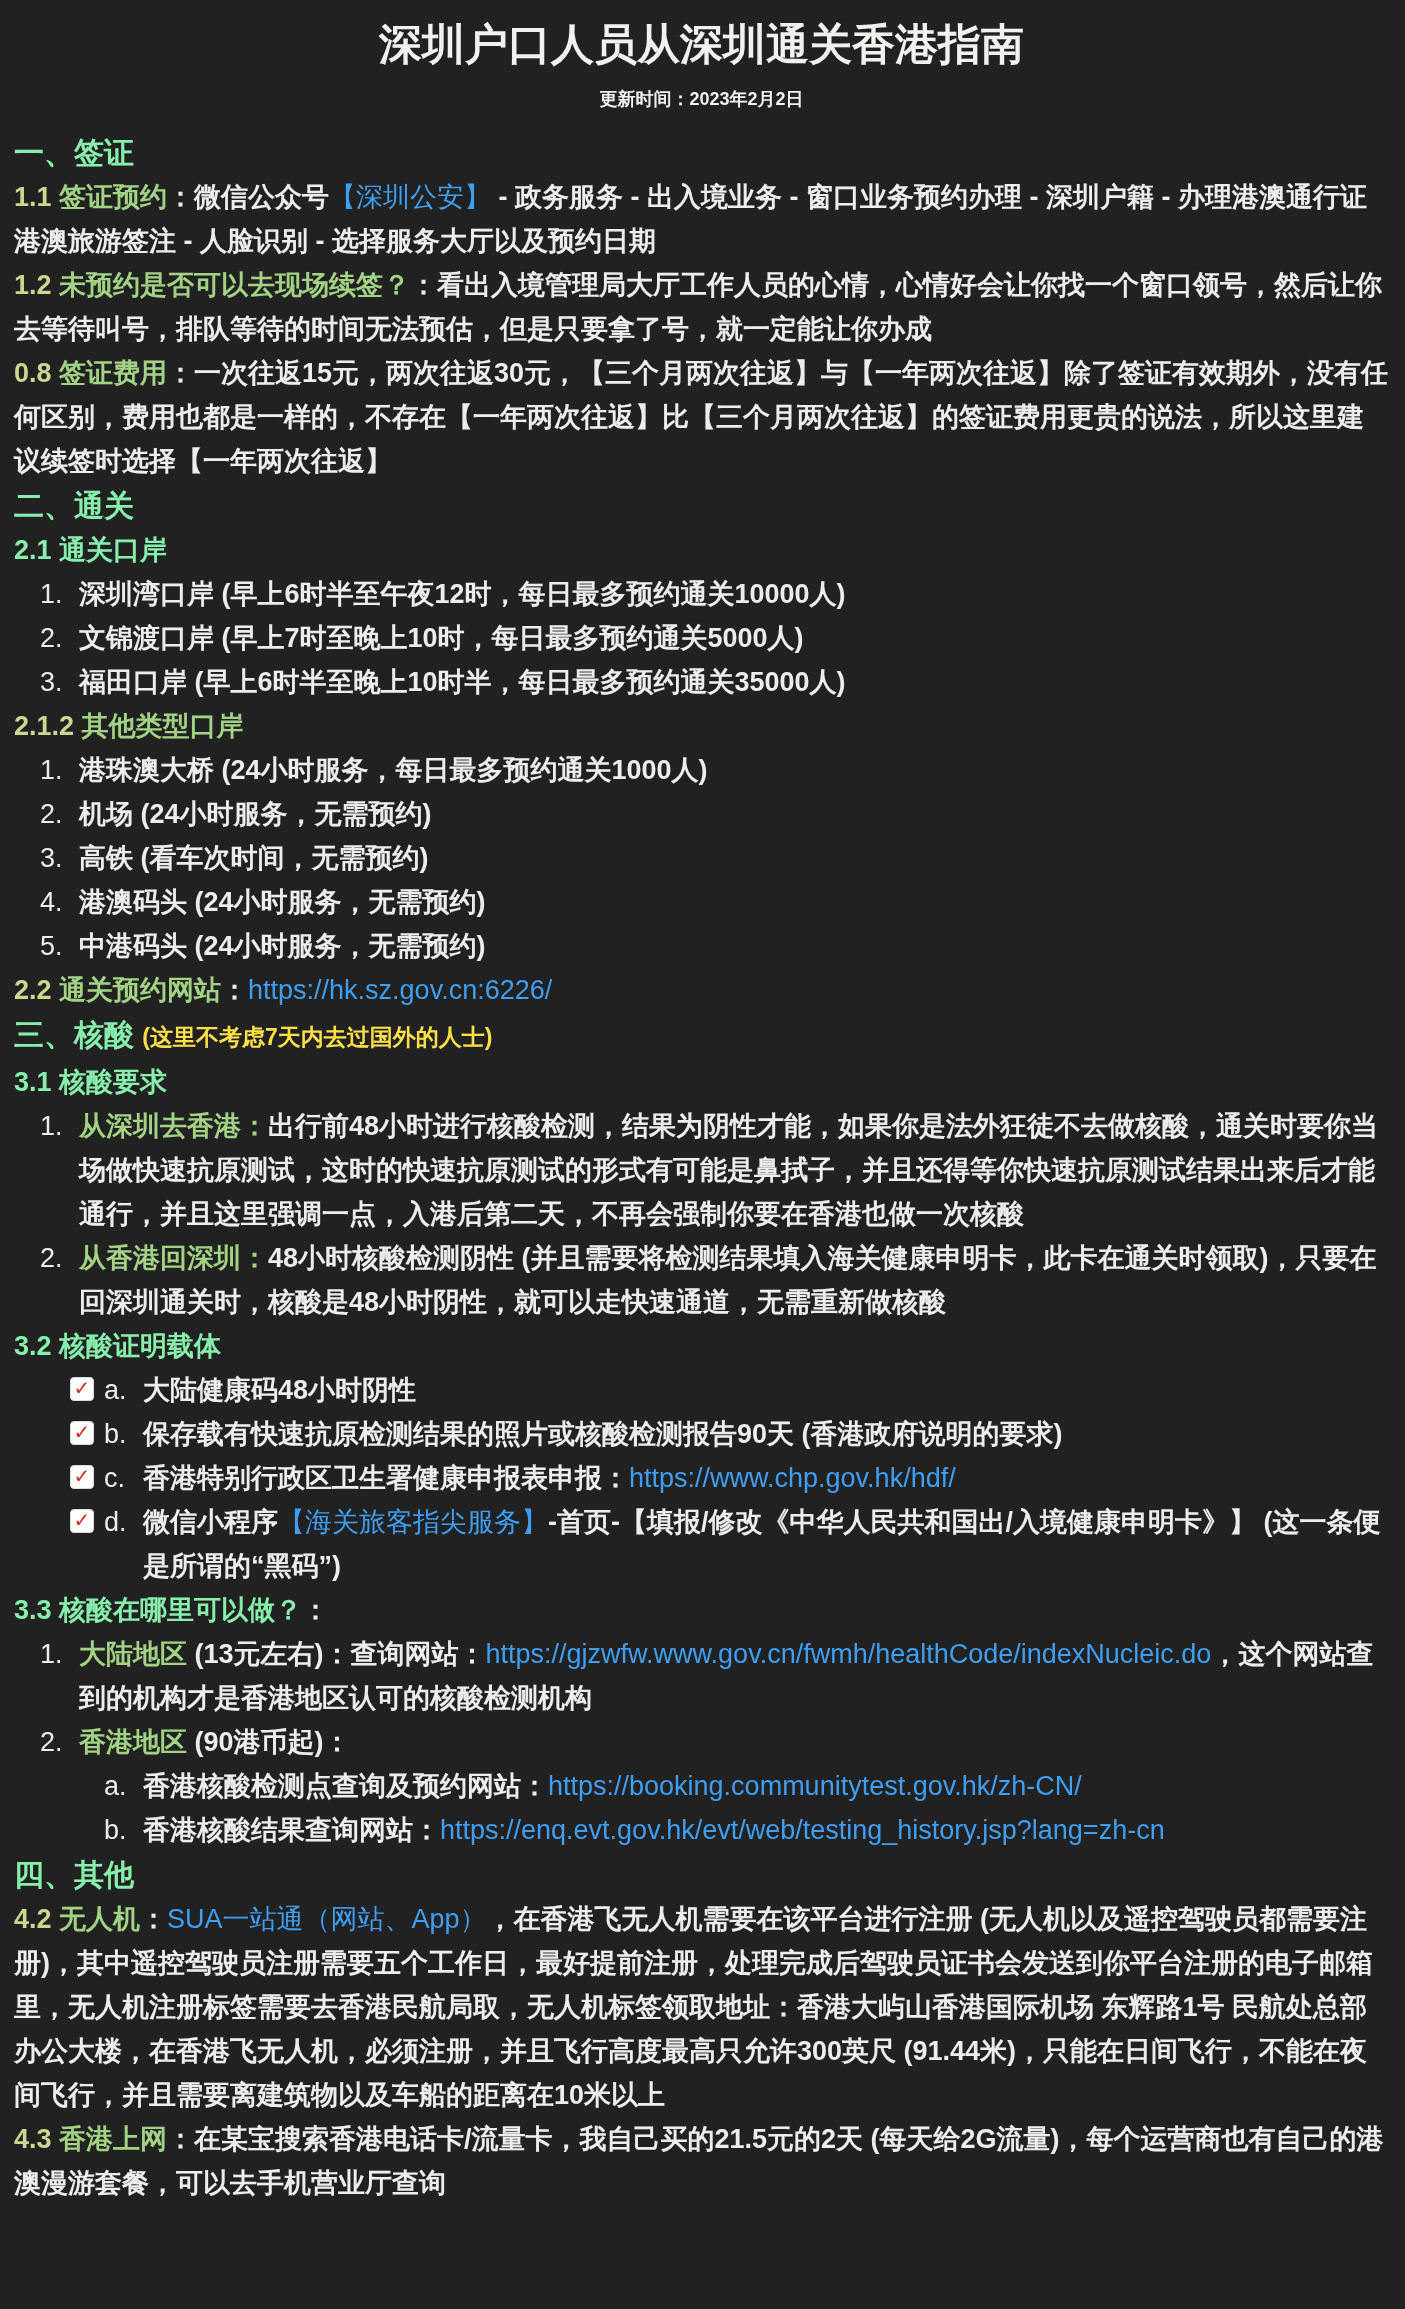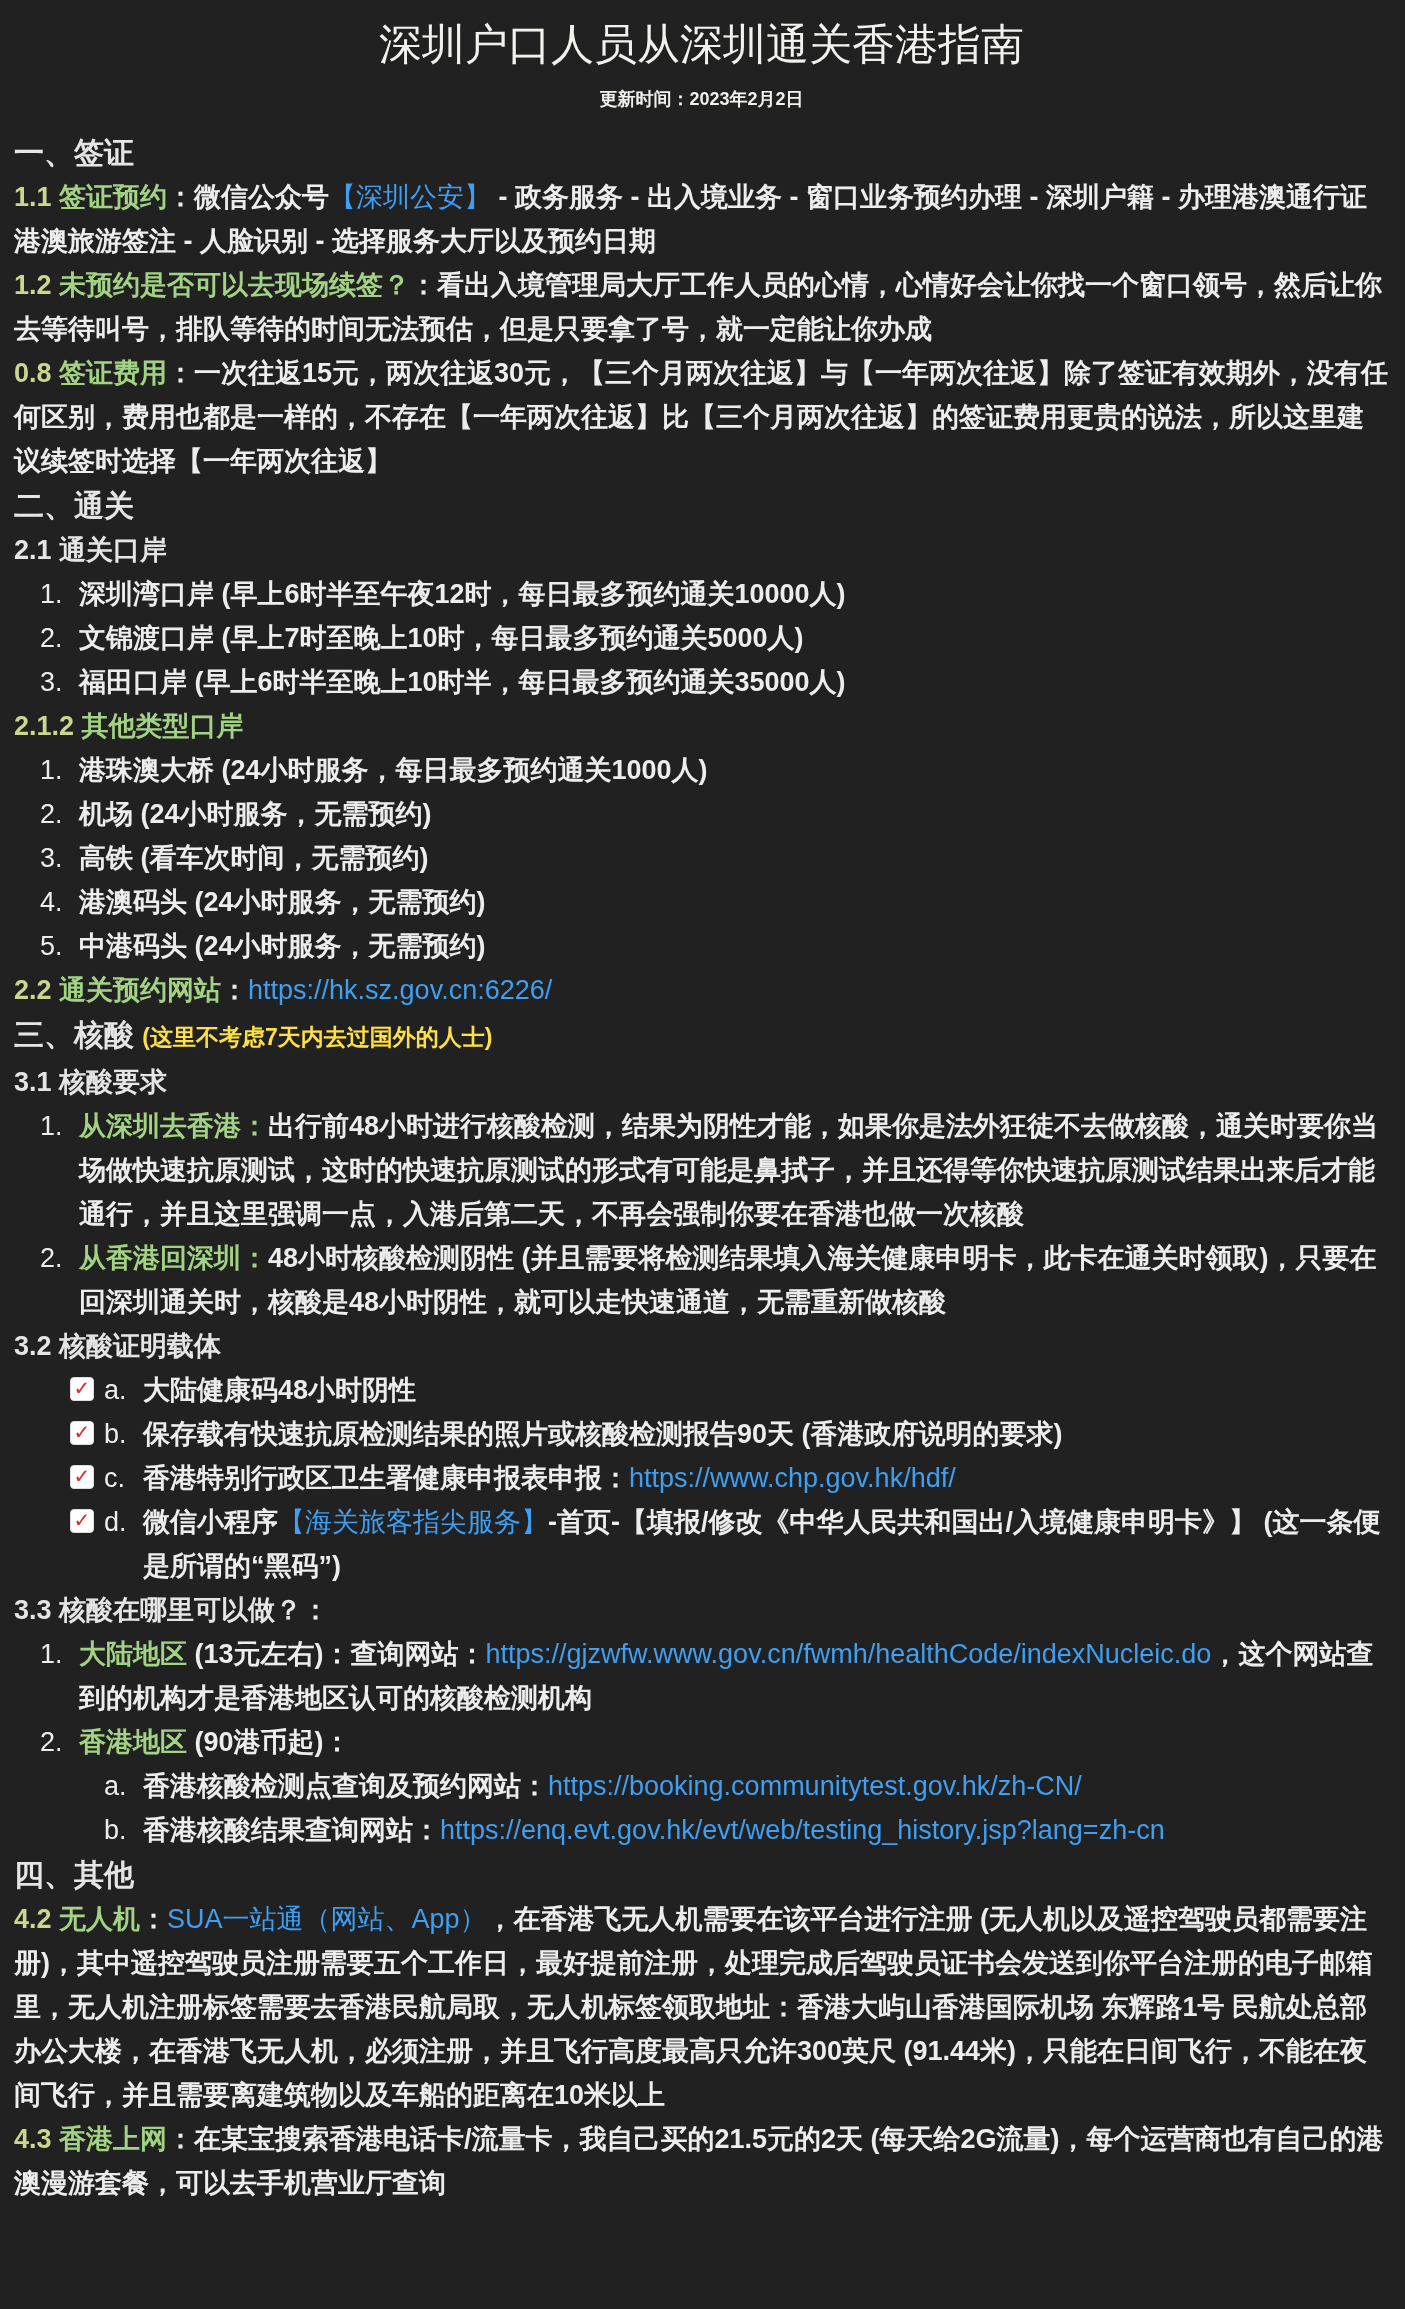--- a/index.html
+++ b/index.html
@@ -7,21 +7,21 @@
     width:1405px;height:2309px;overflow:hidden;
     background:#212121;
     font-family:"Liberation Sans","DejaVu Sans",sans-serif;
     font-weight:700;
     font-size:27px;line-height:44px;
     color:#ededed;
   }
   .doc{padding:0 16px 0 14px;}
   .title{
     font-size:43px;line-height:64px;padding-top:12px;
-    text-align:center;color:#f2f1ee;font-weight:400;
+    text-align:center;color:#f2f1ee;font-weight:700;
   }
   .updated{
     font-size:18px;line-height:46px;text-align:center;
     color:#f2f1ee;font-weight:700;margin-bottom:8px;
   }
   .h1{font-size:30px;line-height:45px;margin:0;}
   .para{margin:0;}
   .ol-row{display:flex;}
   .ol-marker{flex:0 0 65px;padding-left:26px;box-sizing:border-box;color:#ededed;font-weight:400;}
   .row-text{flex:1;min-width:0;}
@@ -30,21 +30,21 @@
   .check-row{display:flex;margin-left:56px;}
   .cb{
     flex:0 0 24px;height:24px;background:#ffffff;
     border:1px solid #dcdcdc;border-radius:4px;
     margin:9px 10px 0 0;box-sizing:border-box;
     display:flex;align-items:center;justify-content:center;
   }
   .cb-check{color:#cf3126;font-size:20px;line-height:1;font-weight:700;transform:translateY(-1px);}
   .seg-n{color:#c9d78f;}
   .seg-g{color:#a2d283;}
-  .seg-r{color:#e5e5e5;}
+  .seg-r{color:#86efac;}
   .seg-r2{color:#fde047;font-size:23px;}
   .seg-w{color:#ededed;}
   .seg-l{color:#3f9ff2;font-weight:400;}
 </style>
 </head>
 <body>
 
 <div class="doc">
   <div class="title">深圳户口人员从深圳通关香港指南</div>
   <div class="updated">更新时间：2023年2月2日</div>

